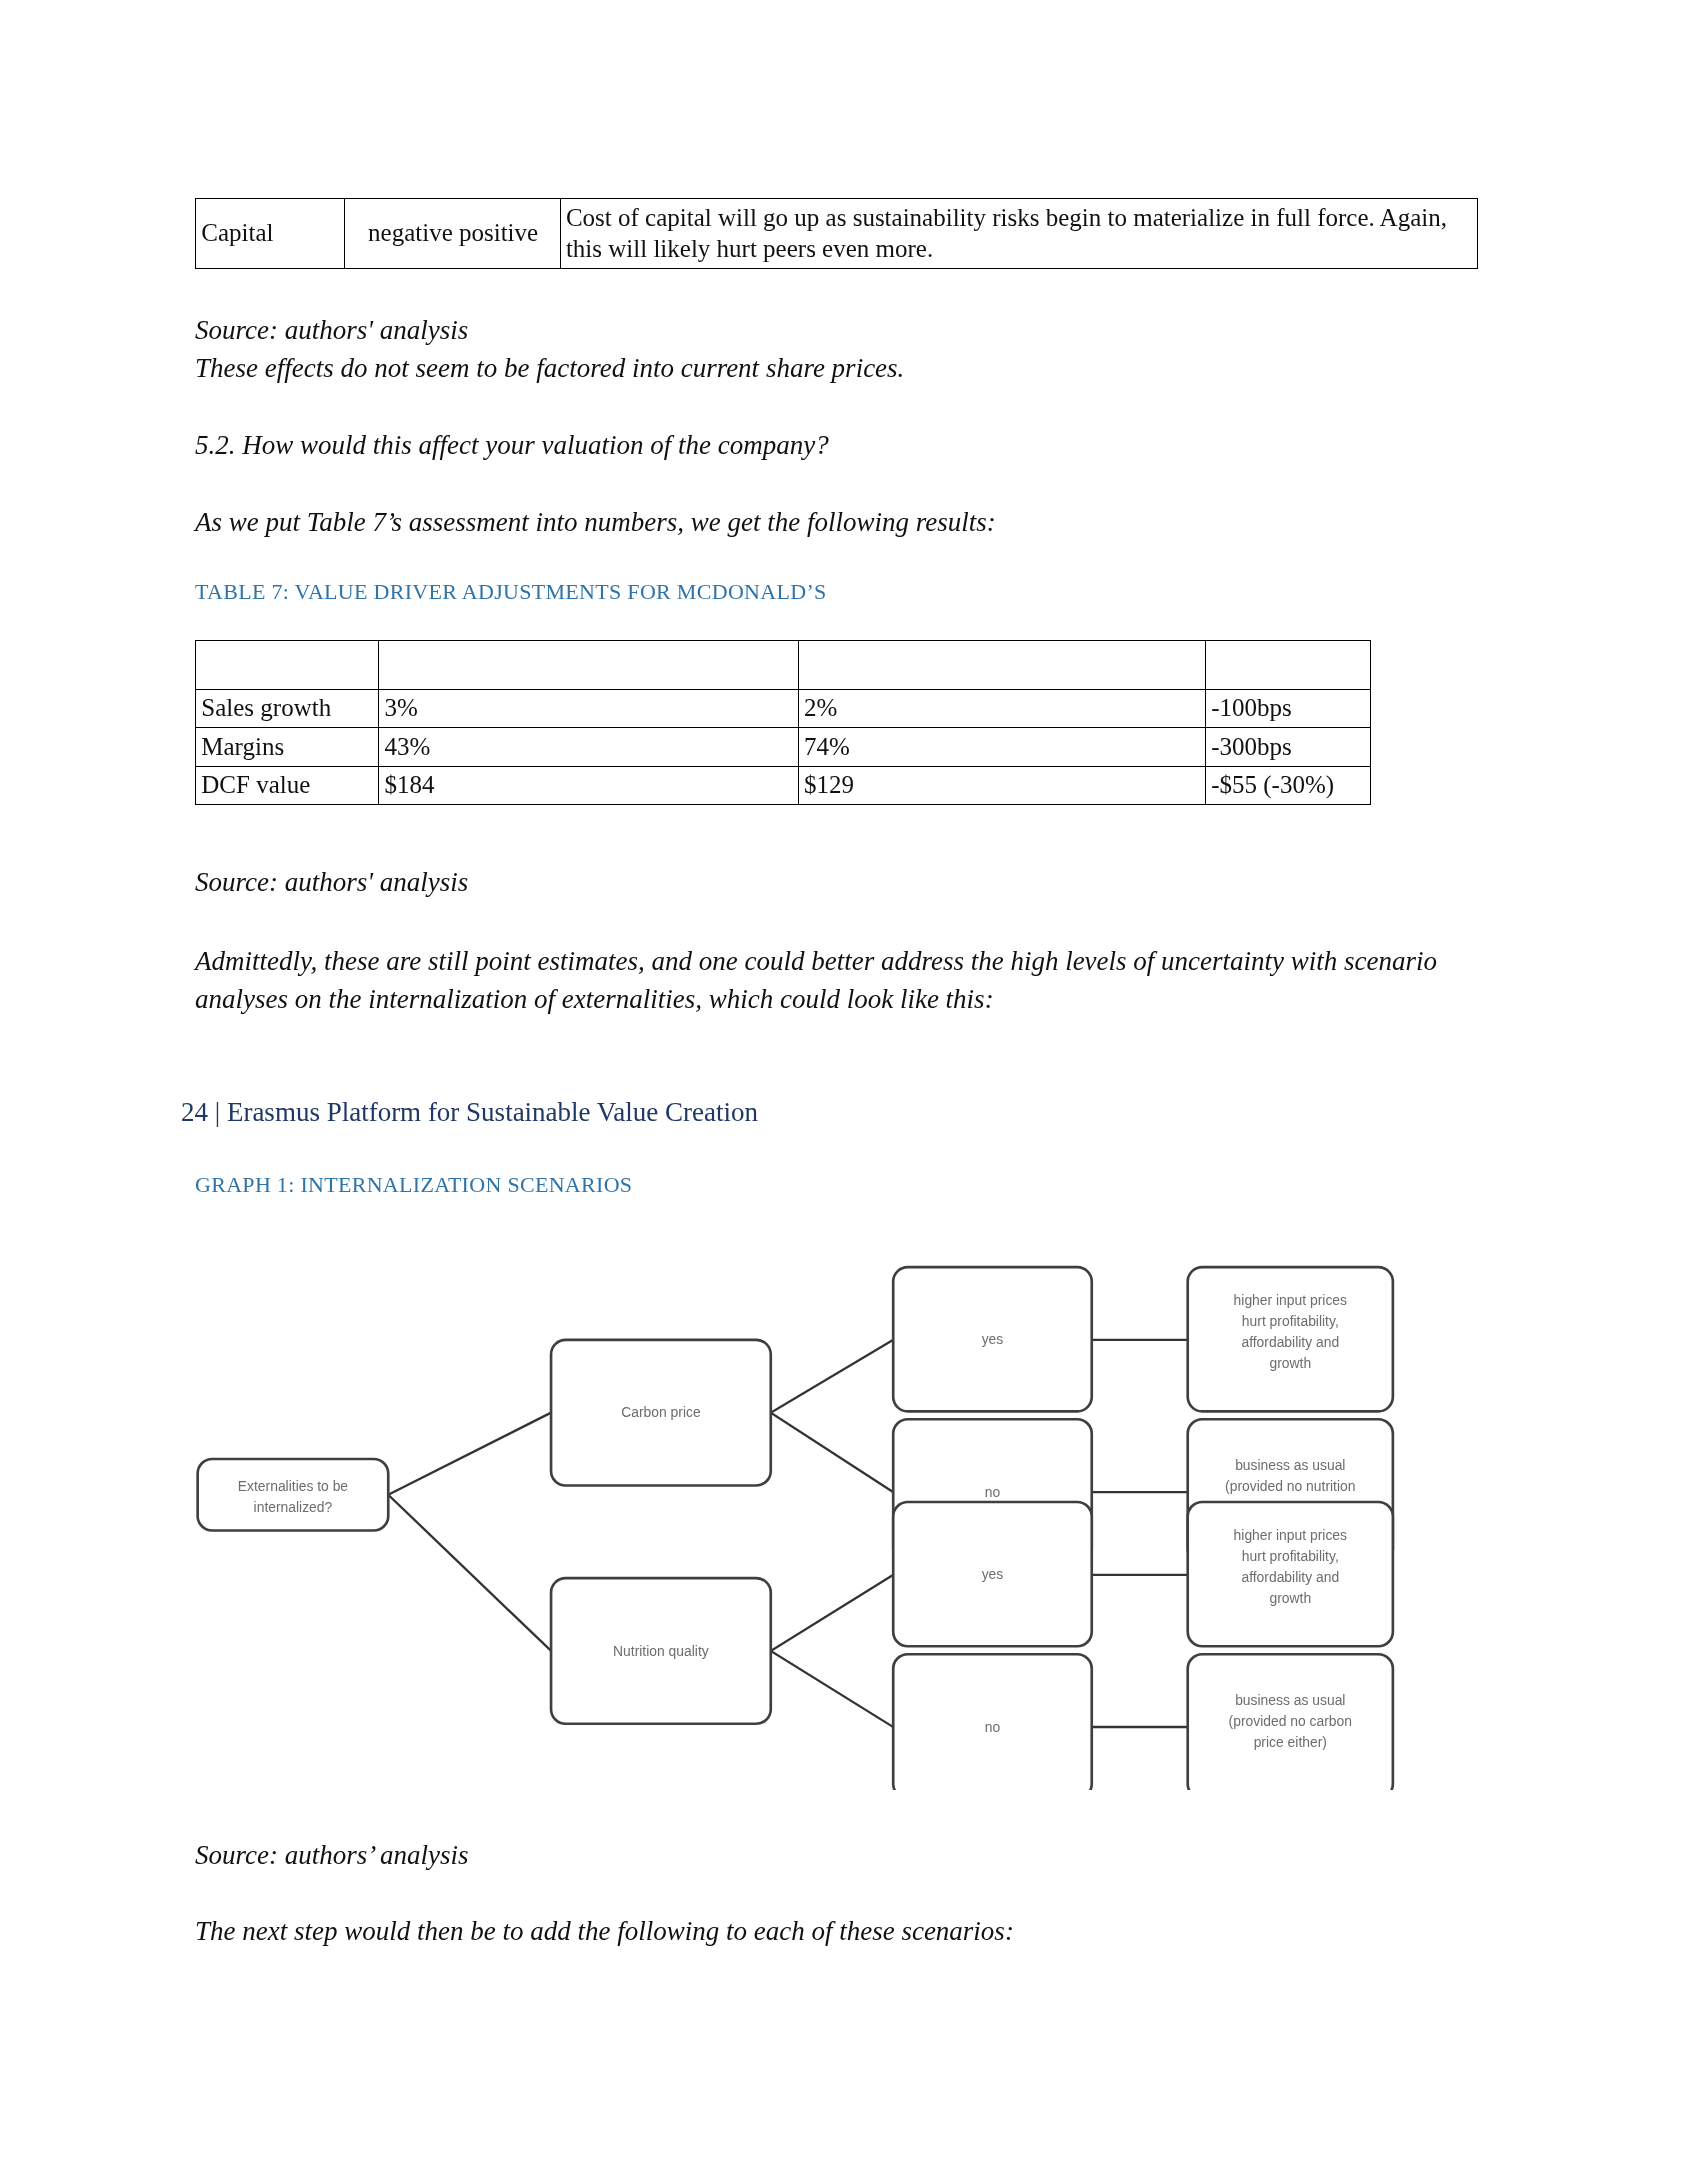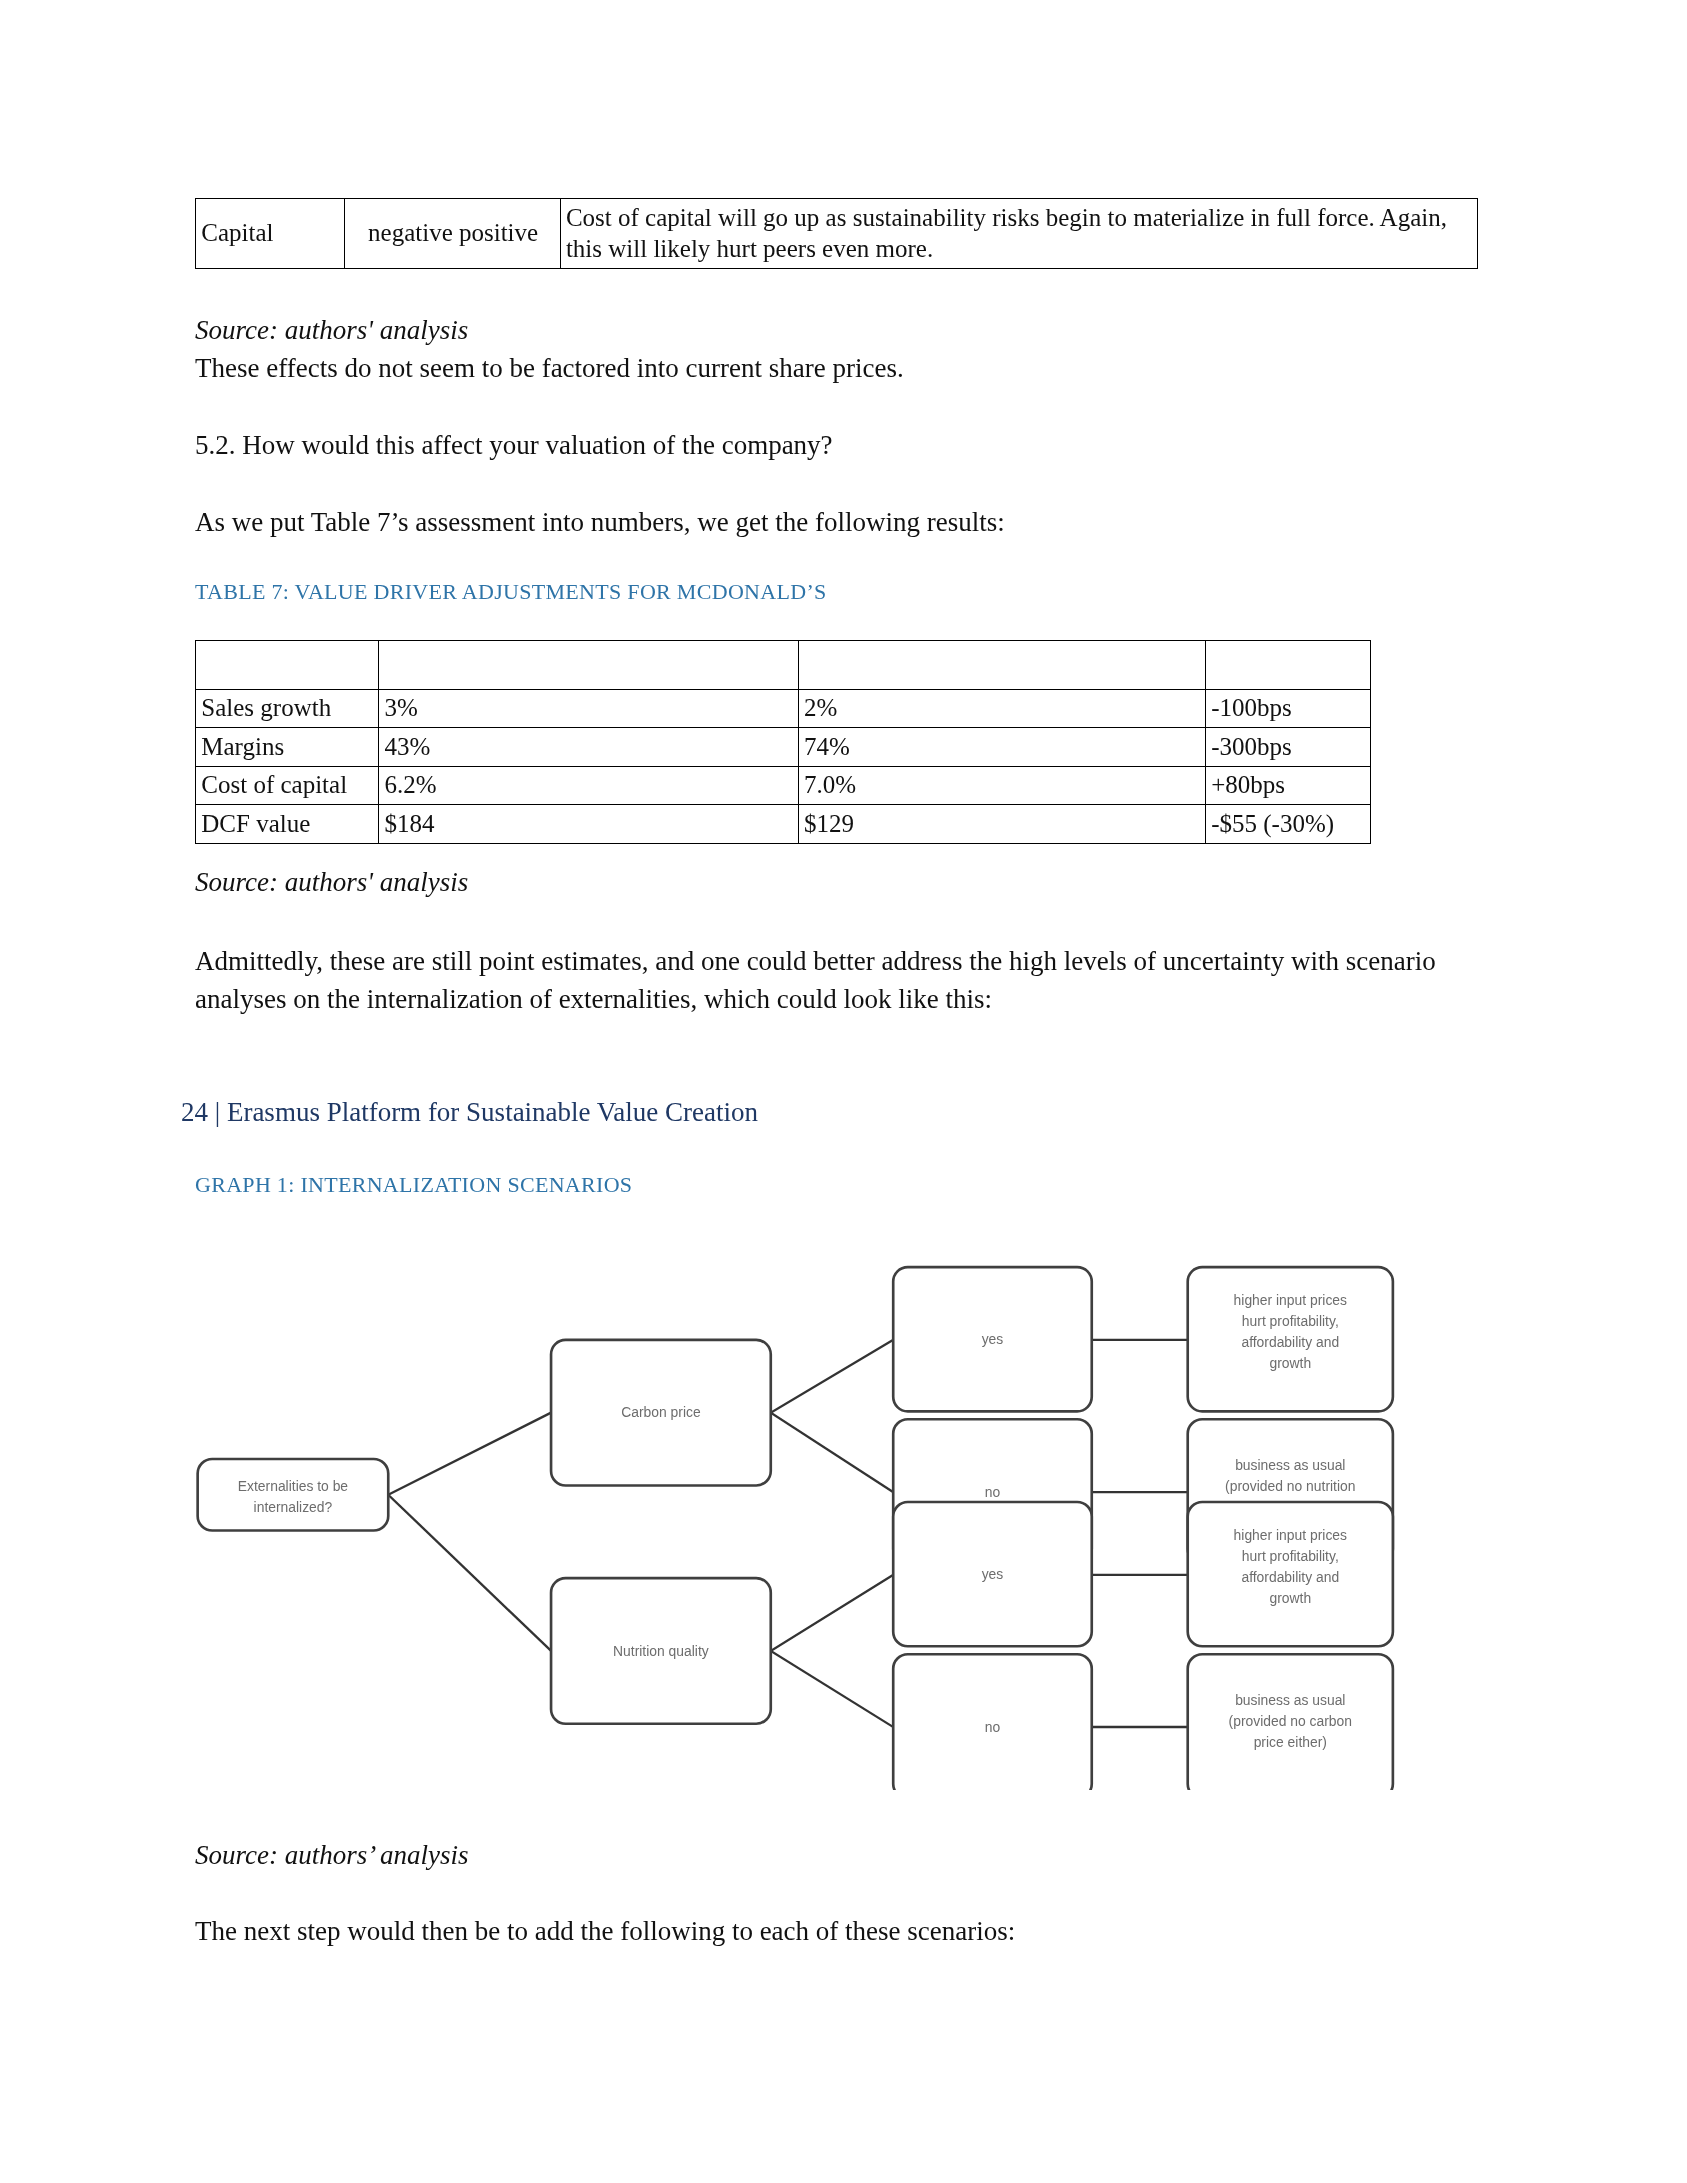--- a/index.html
+++ b/index.html
@@ -24,20 +24,21 @@
     background: #ffffff;
   }
 
   
   .body-text {
     position: absolute;
     font-family: "Liberation Serif", serif;
     font-size: 27px;
     line-height: 38px;
     color: #111111;
+    font-style: italic;
   }
   .italic { font-style: italic; }
 
   .cap-blue {
     position: absolute;
     font-family: "Liberation Serif", serif;
     font-size: 22px;
     letter-spacing: 0.3px;
     color: #2E74A8;
   }
@@ -136,26 +137,20 @@
         <td class="c3">2%</td>
         <td class="c4">-100bps</td>
       </tr>
       <tr>
         <td class="lbl c1">Margins</td>
         <td class="c2">43%</td>
         <td class="c3">74%</td>
         <td class="c4">-300bps</td>
       </tr>
       <tr>
-        <td class="lbl c1">Cost of capital</td>
-        <td class="c2">6.2%</td>
-        <td class="c3">7.0%</td>
-        <td class="c4">+80bps</td>
-      </tr>
-      <tr>
         <td class="lbl c1">DCF value</td>
         <td class="c2">$184</td>
         <td class="c3">$129</td>
         <td class="c4">-$55 (-30%)</td>
       </tr>
     </tbody>
   </table>
 
   <div class="body-text italic" style="left:195px; top:863px; width:1257px;">Source: authors' analysis</div>
 

